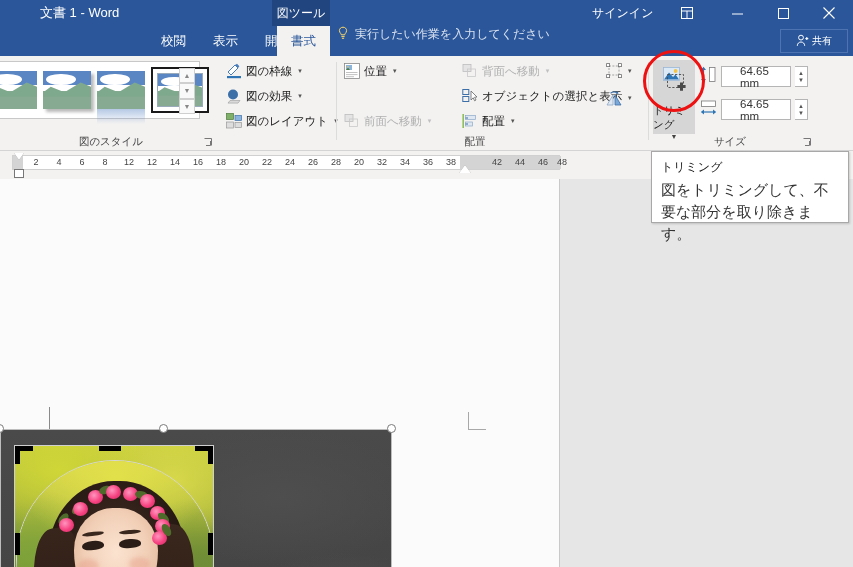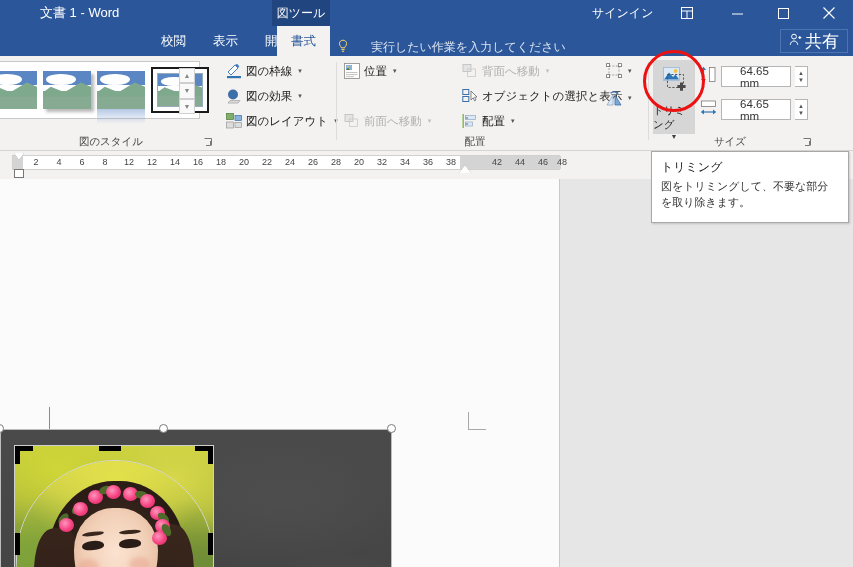--- a/index.html
+++ b/index.html
@@ -48,27 +48,27 @@
     background: #2b579a;
   }
   .tab {
     position: absolute; top: 0; height: 30px;
     display: flex; align-items: center; justify-content: center;
     font-size: 12.5px; color: #ffffff; padding: 0 9px; white-space: nowrap;
   }
   .tab.active { background: #f3f2f1; color: #2b579a; }
   .tellme {
     position: absolute; left: 337px; top: 0; height: 30px;
-    display: flex; align-items: flex-end; gap: 22px;
+    display: flex; align-items: flex-start; gap: 6px;
     font-size: 12px; color: #dbe3f0; white-space: nowrap;
   }
   .share-btn {
     position: absolute; left: 780px; top: 3px; width: 68px; height: 24px;
     display: flex; align-items: center; justify-content: center; gap: 3px;
-    background: #2b579a; color: #ffffff; font-size: 17px;
+    background: #2b579a; color: #ffffff; font-size: 10px;
     border: 1px solid #4d74b0;
   }
 
   
   .ribbon {
     position: absolute; left: 0; top: 56px; width: 853px; height: 95px;
     background: #f3f2f1; border-bottom: 1px solid #d4d4d4;
   }
   .rgroup { position: absolute; top: 0; height: 95px; }
   .rgroup-label {
@@ -315,21 +315,21 @@
     background: #ffffff; border: 1px solid #7b7b7b;
   }
 
   
   .tooltip {
     position: absolute; left: 651px; top: 151px; width: 198px; height: 72px;
     background: #ffffff; border: 1px solid #a8a8a8;
     box-shadow: 1px 1px 2px rgba(0,0,0,0.16); padding: 7px 9px; z-index: 60;
   }
   .tt-title { font-size: 12px; color: #1a1a1a; margin-bottom: 3px; }
-  .tt-body { font-size: 11px; color: #333333; line-height: 1.45; }
+  .tt-body { font-size: 15px; color: #333333; line-height: 1.45; }
 </style>
 </head>
 <body>
 
 <div id="app">
 
   <div class="titlebar">
     <div class="title-text">文書 1  -  Word</div>
 
     <div class="ctx-tab-label">図ツール</div>

